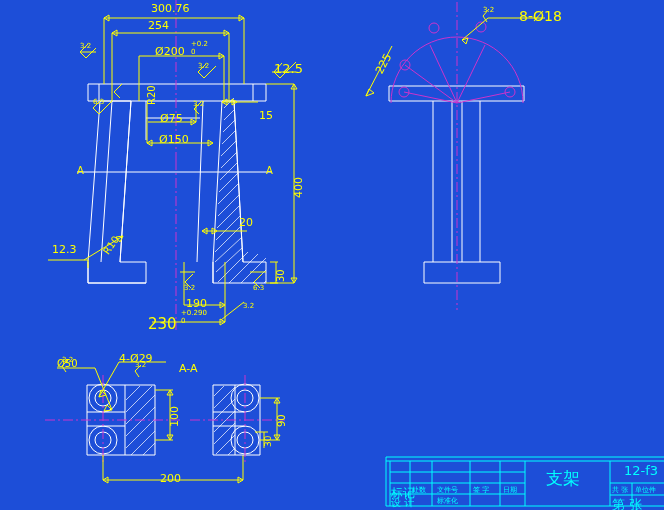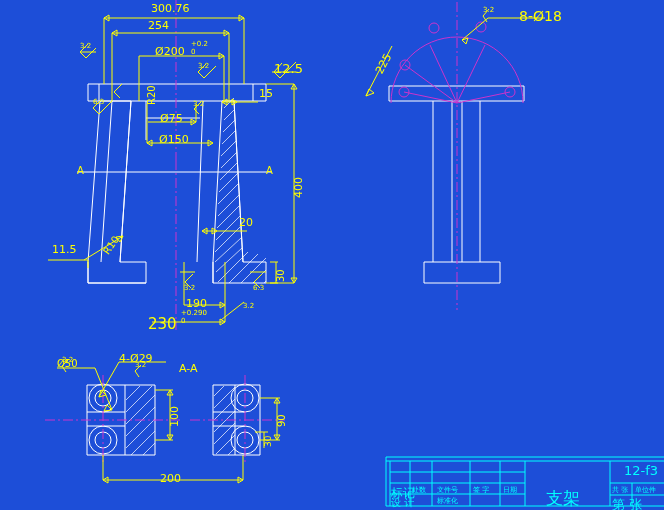--- a/index.html
+++ b/index.html
@@ -328,25 +328,25 @@
 <div style="position:absolute;left:0;top:0;width:664px;height:510px;pointer-events:none">
 
   <span style="position:absolute;left:151px;top:2px;color:#ffff00;font-size:11px">300.76</span>
   <span style="position:absolute;left:148px;top:19px;color:#ffff00;font-size:11px">254</span>
   <span style="position:absolute;left:155px;top:45px;color:#ffff00;font-size:11px">Ø200</span>
   <span style="position:absolute;left:191px;top:40px;color:#ffff00;font-size:7px">+0.2</span>
   <span style="position:absolute;left:191px;top:48px;color:#ffff00;font-size:7px">0</span>
   <span style="position:absolute;left:160px;top:112px;color:#ffff00;font-size:11px">Ø75</span>
   <span style="position:absolute;left:159px;top:133px;color:#ffff00;font-size:11px">Ø150</span>
   <span style="position:absolute;left:146px;top:105px;color:#ffff00;font-size:10px;transform:rotate(-90deg);transform-origin:left top">R20</span>
-  <span style="position:absolute;left:259px;top:87px;color:#ffff00;font-size:11px">15</span>
+  <span style="position:absolute;left:259px;top:109px;color:#ffff00;font-size:11px">15</span>
   <span style="position:absolute;left:292px;top:198px;color:#ffff00;font-size:11px;transform:rotate(-90deg);transform-origin:left top">400</span>
   <span style="position:absolute;left:239px;top:216px;color:#ffff00;font-size:11px">20</span>
   <span style="position:absolute;left:275px;top:282px;color:#ffff00;font-size:10px;transform:rotate(-90deg);transform-origin:left top">30</span>
-  <span style="position:absolute;left:52px;top:243px;color:#ffff00;font-size:11px">11.5</span>
+  <span style="position:absolute;left:52px;top:243px;color:#ffff00;font-size:11px">12.3</span>
   <span style="position:absolute;left:101px;top:250px;color:#ffff00;font-size:10px;transform:rotate(-55deg);transform-origin:left top">R10</span>
   <span style="position:absolute;left:186px;top:297px;color:#ffff00;font-size:11px">190</span>
   <span style="position:absolute;left:148px;top:315px;color:#ffff00;font-size:15px">230</span>
   <span style="position:absolute;left:181px;top:309px;color:#ffff00;font-size:7px">+0.290</span>
   <span style="position:absolute;left:181px;top:317px;color:#ffff00;font-size:7px">0</span>
   <span style="position:absolute;left:77px;top:165px;color:#ffff00;font-size:10px">A</span>
   <span style="position:absolute;left:266px;top:165px;color:#ffff00;font-size:10px">A</span>
 
   <span style="position:absolute;left:80px;top:42px;color:#ffff00;font-size:7px">3.2</span>
   <span style="position:absolute;left:274px;top:61px;color:#ffff00;font-size:13px">12.5</span>
@@ -365,21 +365,21 @@
   <span style="position:absolute;left:62px;top:356px;color:#ffff00;font-size:7px">3.2</span>
   <span style="position:absolute;left:119px;top:352px;color:#ffff00;font-size:11px">4-Ø29</span>
   <span style="position:absolute;left:135px;top:361px;color:#ffff00;font-size:7px">3.2</span>
   <span style="position:absolute;left:168px;top:427px;color:#ffff00;font-size:11px;transform:rotate(-90deg);transform-origin:left top">100</span>
   <span style="position:absolute;left:160px;top:472px;color:#ffff00;font-size:11px">200</span>
 
   <span style="position:absolute;left:179px;top:362px;color:#ffff00;font-size:11px">A-A</span>
   <span style="position:absolute;left:276px;top:427px;color:#ffff00;font-size:10px;transform:rotate(-90deg);transform-origin:left top">90</span>
   <span style="position:absolute;left:263px;top:447px;color:#ffff00;font-size:9px;transform:rotate(-90deg);transform-origin:left top">30</span>
 
-  <span style="position:absolute;left:546px;top:487px;color:#00ffff;font-size:17px">支架</span>
+  <span style="position:absolute;left:546px;top:467px;color:#00ffff;font-size:17px">支架</span>
   <span style="position:absolute;left:624px;top:463px;color:#00ffff;font-size:13px">12-f3</span>
 
   <span style="position:absolute;left:391px;top:485px;color:#00ffff;font-size:12px">标记</span>
   <span style="position:absolute;left:412px;top:485px;color:#00ffff;font-size:7px">处数</span>
   <span style="position:absolute;left:437px;top:485px;color:#00ffff;font-size:7px">文件号</span>
   <span style="position:absolute;left:473px;top:485px;color:#00ffff;font-size:7px">签  字</span>
   <span style="position:absolute;left:503px;top:485px;color:#00ffff;font-size:7px">日期</span>
   <span style="position:absolute;left:391px;top:496px;color:#00ffff;font-size:10px">设  计</span>
   <span style="position:absolute;left:437px;top:496px;color:#00ffff;font-size:7px">标准化</span>
 

